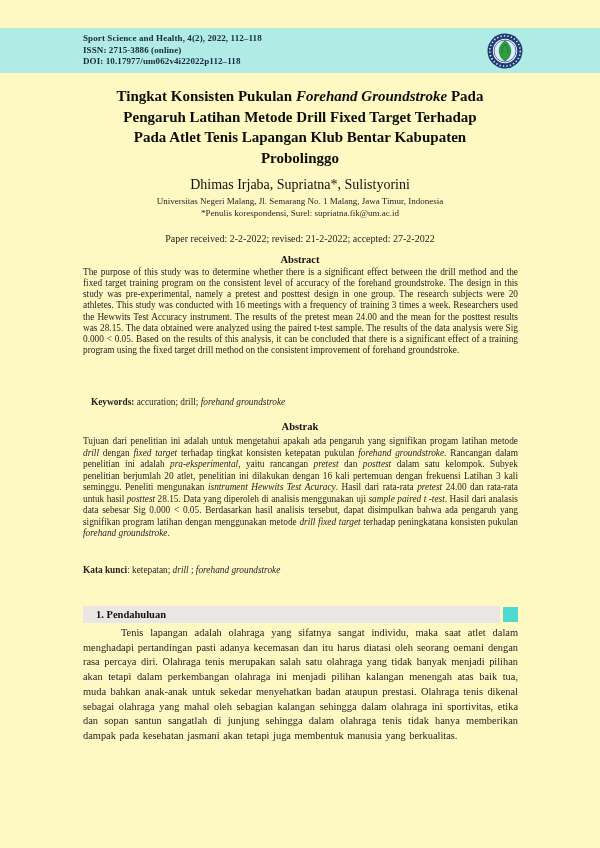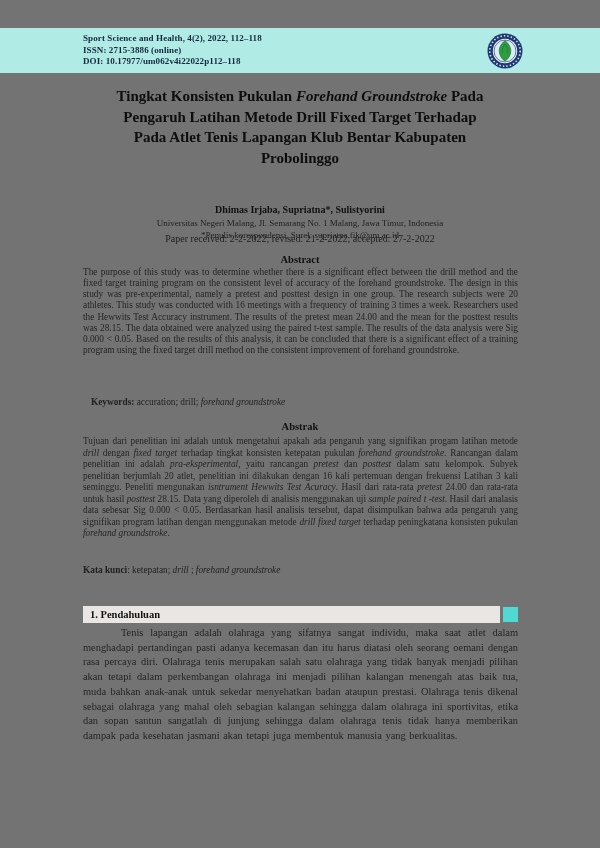--- a/index.html
+++ b/index.html
@@ -1,39 +1,39 @@
 <!DOCTYPE html>
 <html><head>
 <meta charset="utf-8">
 <style>
   html,body { margin:0; padding:0; background:#ffffff; }
   .page {
     position:relative; width:600px; height:848px; overflow:hidden;
-    background:#737373; font-family:"Liberation Serif", serif; color:#1f1f1f;
+    background:#fef9c3; font-family:"Liberation Serif", serif; color:#1f1f1f;
   }
   
   .band {
     position:absolute; top:28px; left:0; width:600px; height:45px;
     display:flex; align-items:center;
   }
   .band-text {
     margin-left:83px; font-size:9px; font-weight:bold;
     color:#16293d; line-height:11.5px; letter-spacing:.1px;
   }
   .logo { margin-left:auto; margin-right:77px; width:36px; height:36px; }
   .logo svg { display:block; }
   
   .title {
     position:absolute; top:86px; left:75px; width:450px; margin:0;
     text-align:center; font-size:15px; line-height:20.5px; font-weight:bold; color:#0d0d0d;
   }
   .tline { display:block; }
   
   .authors { position:absolute; top:177px; left:60px; width:480px; text-align:center; }
-  .author-names { font-weight:bold; font-size:10px; margin-bottom:3px; color:#111;margin-top:27px; }
+  .author-names { font-weight:normal; font-size:14px; margin-bottom:3px; color:#111; }
   .aff-line { font-size:9px; line-height:11.5px; }
   .dates { position:absolute; top:233px; left:60px; width:480px; text-align:center; font-size:10px; }
   
   .abs-head { position:absolute; left:60px; width:480px; text-align:center; font-weight:bold; font-size:10.5px; color:#111; }
   .abs-en-head { top:254px; }
   .abs-id-head { top:421px; }
   .abs-body {
     position:absolute; left:83px; width:435px; text-align:justify;
     font-size:9.3px; line-height:11.15px; color:#242424;
   }
@@ -41,21 +41,21 @@
   .abs-id-body { top:436px; line-height:11.5px; }
   .kw-line { position:absolute; left:83px; width:435px; font-size:9.3px; }
   .kw-en { top:397px;padding-left:8px; }
   .kw-id { top:565px; }
   
   .section-bar {
     position:absolute; top:606px; left:83px; width:435px; height:17px;
     display:flex; align-items:center;
   }
   .section-bar-label {
-    flex:1; height:17px; line-height:17px; padding-left:7px;
+    flex:1; height:17px; line-height:17px; padding-left:13px;
     font-weight:bold; font-size:10.5px; color:#111;
   }
   .section-accent { width:15px; height:15px; margin-left:3px; flex:0 0 auto; }
   
   .para {
     position:absolute; top:626px; left:83px; width:435px;
     text-align:justify; text-indent:38px;
     font-size:10.4px; line-height:14.7px; color:#242424;
     word-spacing:1px;
   }

